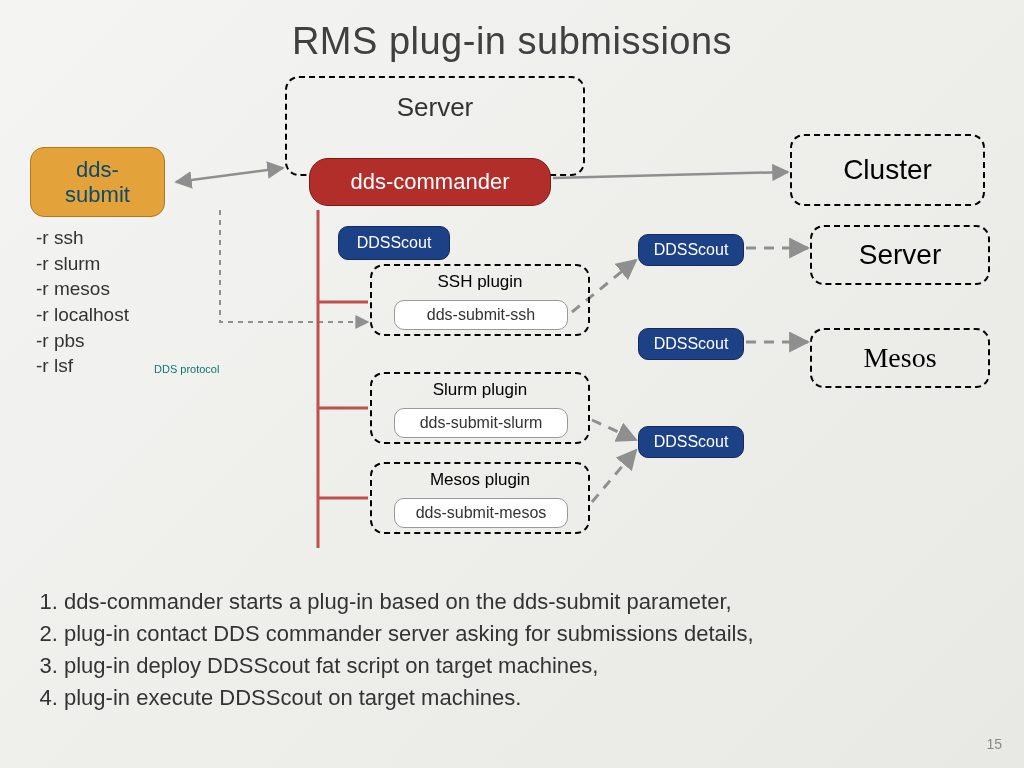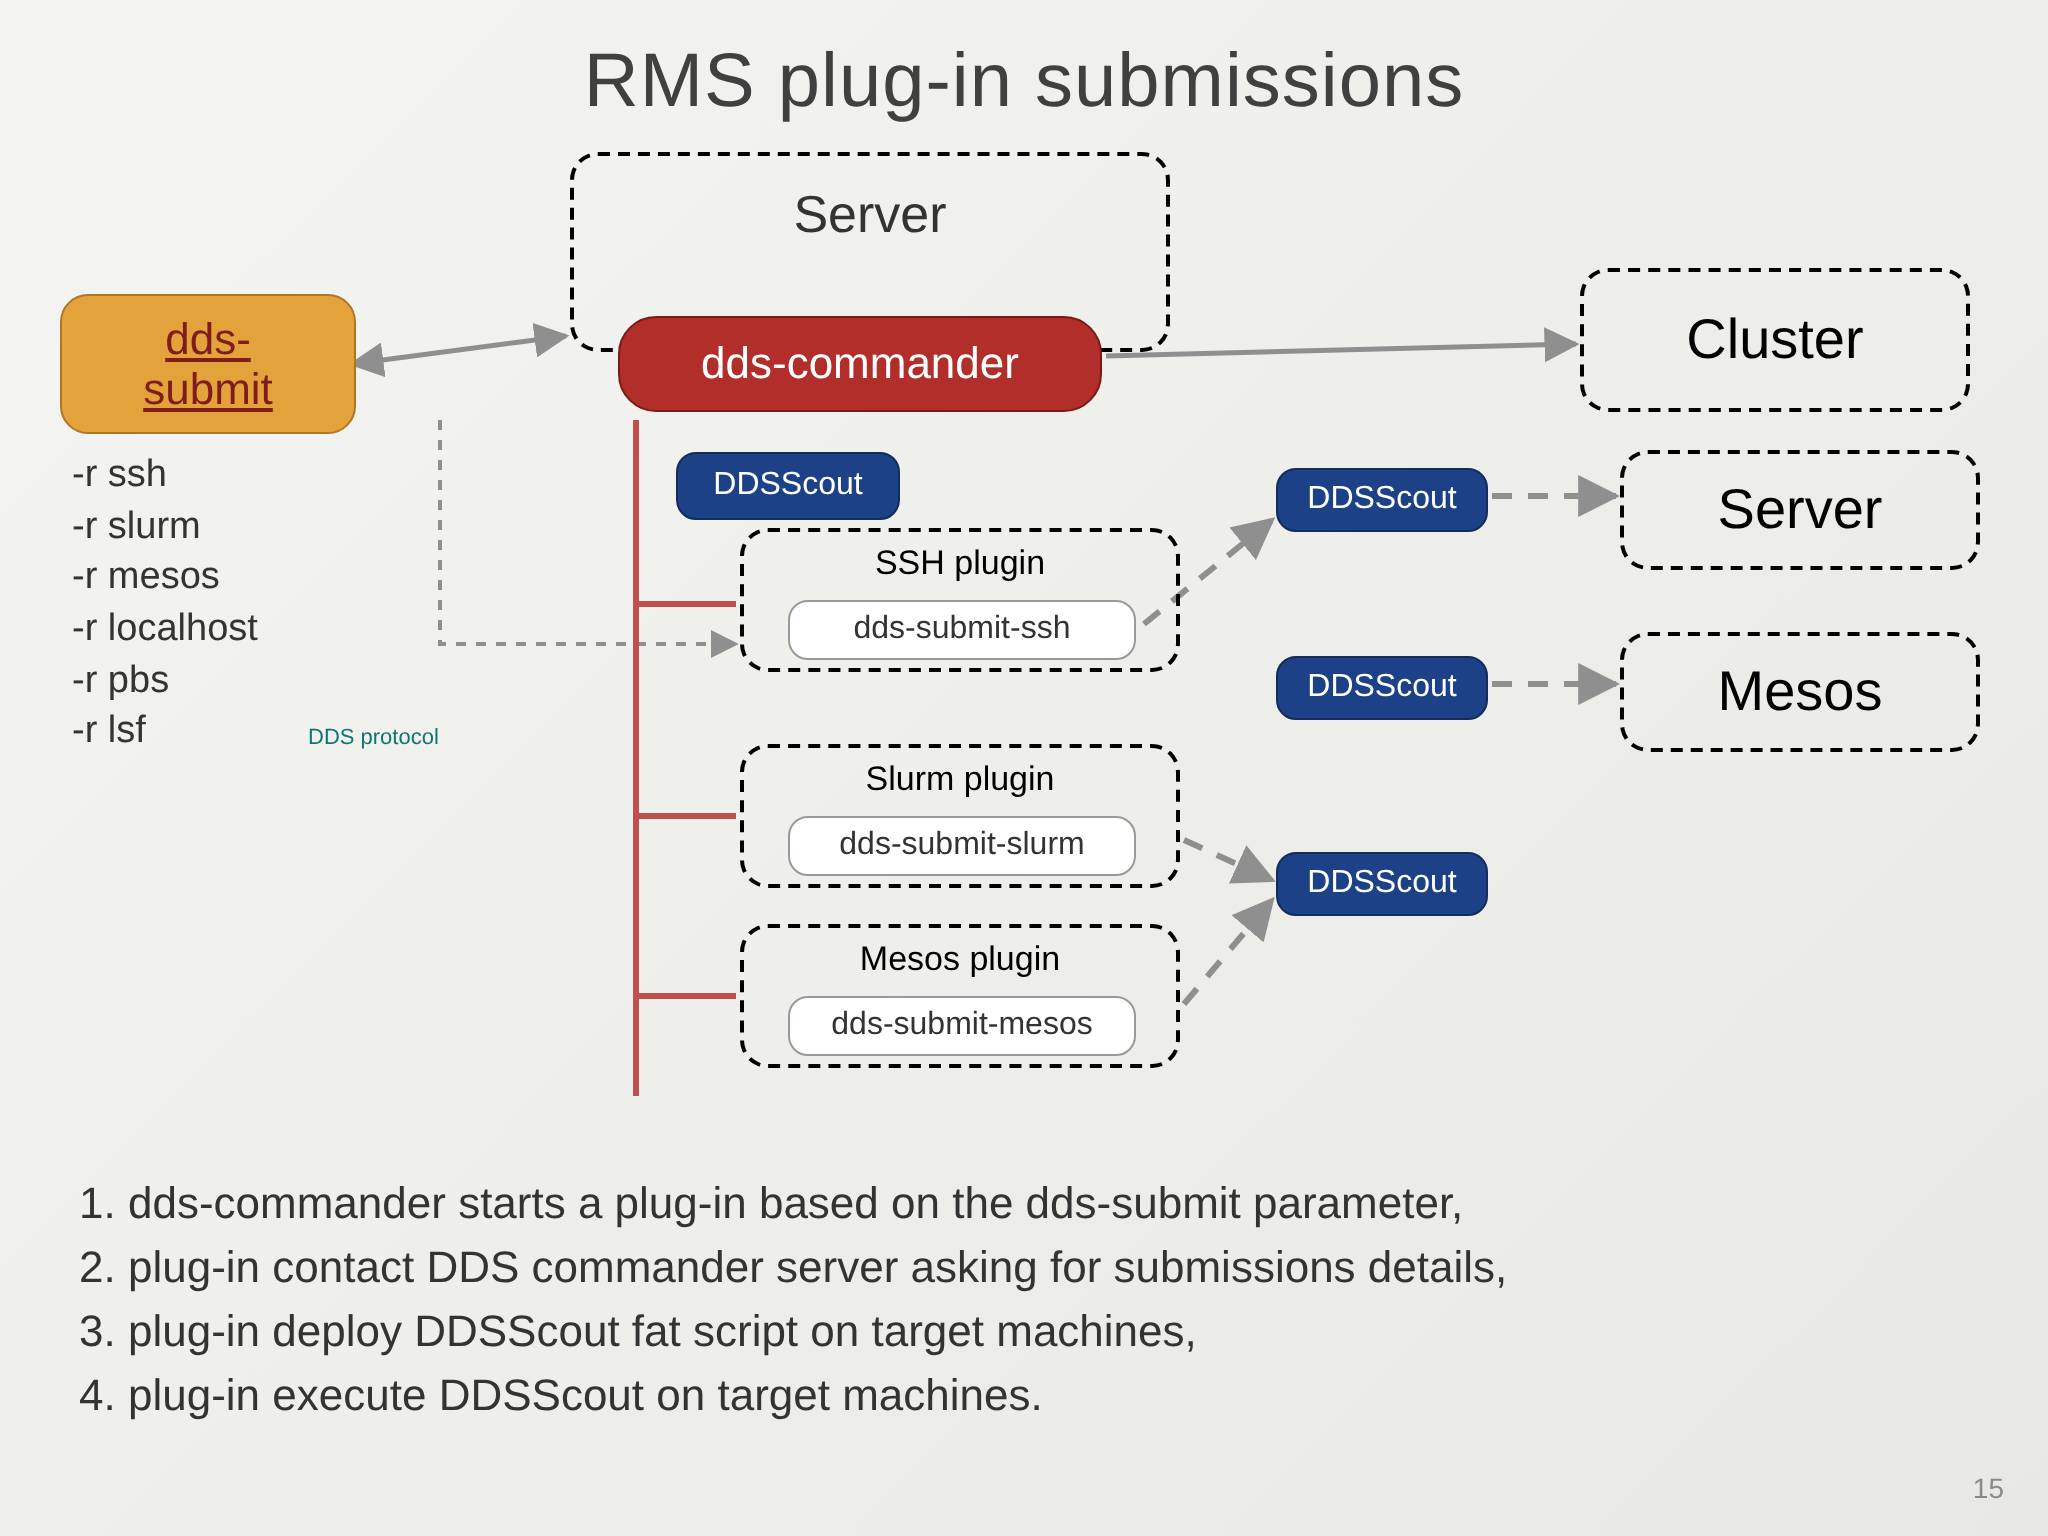--- a/index.html
+++ b/index.html
@@ -33,40 +33,40 @@
     position: absolute;
     border-radius: 18px;
     text-align: center;
     display: flex; align-items: center; justify-content: center;
   }
 
   .server-box { left: 285px; top: 76px; width: 300px; height: 100px; }
   .server-label { font-size: 26px; }
 
   .dds-submit {
-    left: 30px; top: 147px; width: 148px; height: 70px;
-    background: #e3a23a; color: #7f1d1d;
+    left: 30px; top: 147px; width: 135px; height: 70px;
+    background: #e3a23a; color: #0c4a6e;
     border: 1px solid #b07722;
     font-size: 22px; line-height: 1.15;
     border-radius: 14px;
-    display:flex;align-items:center;justify-content:center;text-align:center;text-decoration:underline;
+    display:flex;align-items:center;justify-content:center;text-align:center;
   }
 
   .dds-commander {
     left: 309px; top: 158px; width: 242px; height: 48px;
     background: #b22e2a; color: #fff;
     border: 1px solid #7a1b18;
     font-size: 22px;
     border-radius: 19px;
     display:flex;align-items:center;justify-content:center;
   }
 
   .cluster-box { left: 790px; top: 134px; width: 195px; height: 72px; font-size: 28px; }
   .slurm-box   { left: 810px; top: 225px; width: 180px; height: 60px; font-size: 28px; }
-  .mesos-box   { left: 810px; top: 316px; width: 180px; height: 60px; font-size: 28px; }
+  .mesos-box   { left: 810px; top: 328px; width: 180px; height: 60px; font-size: 28px; font-family: Liberation Serif, serif; }
 
   .rms-list { left: 36px; top: 225px; font-size: 19px; line-height: 1.35; color: #333; }
   .dds-protocol { left: 154px; top: 363px; font-size: 11px; color: #0f766e; }
 
   .ddsscout-blue {
     background: #1d4186; color: #fff;
     font-size: 16px; border: 1px solid #132c5c;
     border-radius: 10px;
   }
   .scout1 { left: 338px; top: 226px; width: 112px; height: 34px; }

